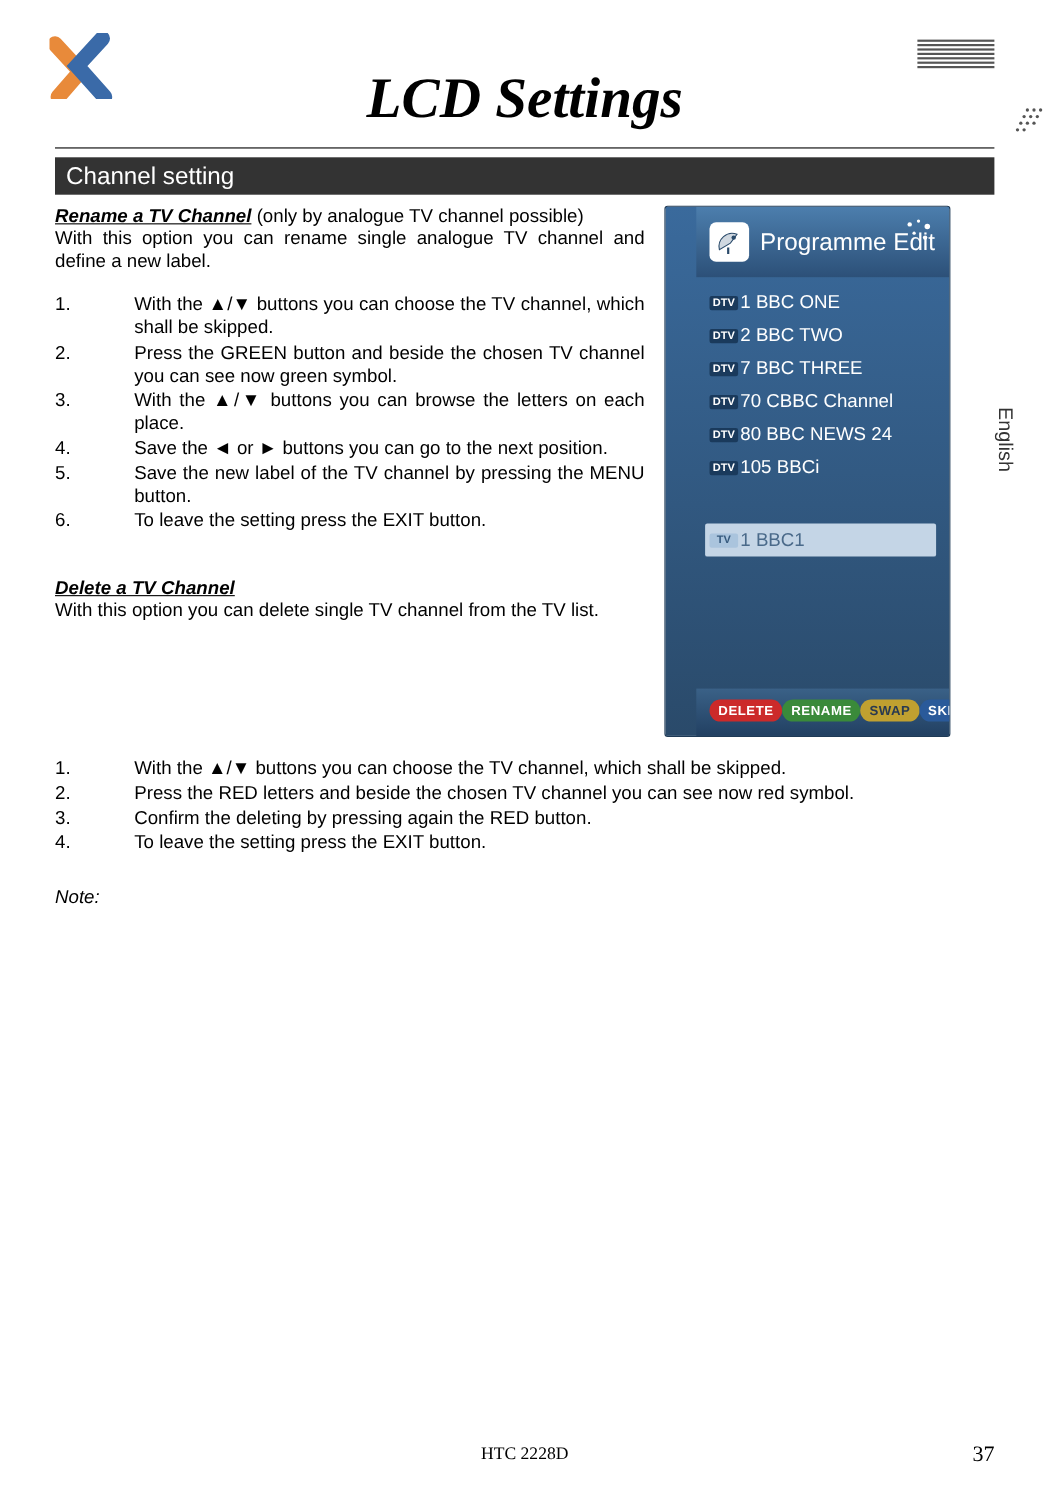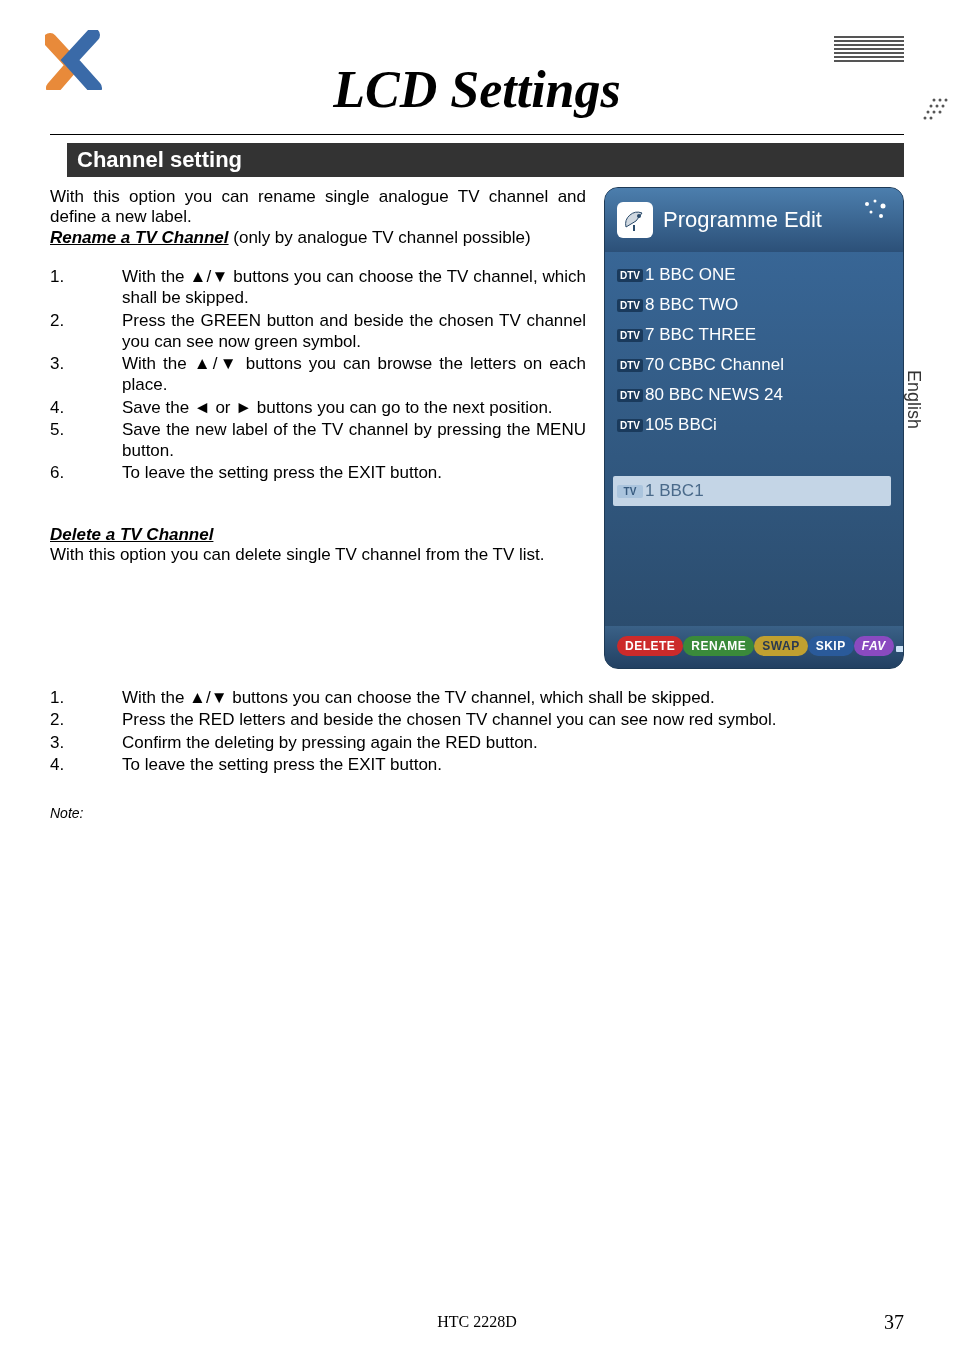--- a/index.html
+++ b/index.html
@@ -62,23 +62,22 @@
     .title-underline {
       border: none;
       border-top: 1px solid #000;
       margin: 0 0 8px 0;
     }
     .section-header {
       background: #333;
       color: #fff;
       padding: 4px 10px;
       font-size: 22px;
-      font-weight: bold;
+      font-weight: normal;
       margin-bottom: 10px;
-      margin-left: 17px;
     }
     .content-row {
       display: flex;
       gap: 18px;
     }
     .left-col {
       flex: 1;
     }
     .right-col {
       width: 300px;
@@ -108,26 +107,27 @@
       line-height: 1.25;
     }
     ol.steps li .num {
       width: 72px;
       flex-shrink: 0;
     }
     ol.steps li .txt {
       flex: 1;
     }
     .osd {
-      width: 300px;
+      width: 260px;
       background: linear-gradient(180deg, #3a6a9c 0%, #2a4a6a 100%);
-      border-radius: 14px;
+      border-radius: 3px;
       border: 1px solid #1e3a56;
       overflow: hidden;
       color: #fff;
+      padding-left: 28px;
     }
     .osd-header {
       display: flex;
       align-items: center;
       gap: 10px;
       padding: 14px 12px;
       background: linear-gradient(180deg, #4c7ead, #2c5078);
       position: relative;
     }
     .osd-icon {
@@ -216,21 +216,21 @@
       top: 370px;
       writing-mode: vertical-rl;
       font-size: 18px;
       color: #333;
     }
     .lower-section {
       margin-top: 30px;
     }
     .note-label {
       font-style: italic;
-      font-size: 14px;
+      font-size: 17px;
       margin-top: 30px;
     }
     .note-text {
       font-size: 17px;
     }
     .footer {
       position: absolute;
       bottom: 30px;
       left: 50px;
       right: 50px;
@@ -290,25 +290,25 @@
       <div class="line"></div>
   </div>
 
   <h1 class="title-main">LCD Settings</h1>
   <hr class="title-underline">
 
   <div class="section-header">Channel setting</div>
 
   <div class="content-row">
     <div class="left-col">
-      <p class="para">With this option you can rename single analogue TV channel and define a new label.</p>
       <p class="para">
         <span class="sub-heading">Rename a TV Channel</span>
         <span>(only by analogue TV channel possible)</span>
       </p>
+      <p class="para">With this option you can rename single analogue TV channel and define a new label.</p>
 
       <ol class="steps">
         <li>
             <span class="num">1.</span>
             <span class="txt">With the ▲/▼ buttons you can choose the TV channel, which shall be skipped.</span>
           </li>
         <li>
             <span class="num">2.</span>
             <span class="txt">Press the GREEN button and beside the chosen TV channel you can see now green symbol.</span>
           </li>
@@ -357,21 +357,21 @@
             </svg>
           </span>
         </div>
         <div class="osd-list">
           <div class="osd-item">
             <span class="osd-badge">DTV</span>
             <span>1 BBC ONE</span>
           </div>
           <div class="osd-item">
             <span class="osd-badge">DTV</span>
-            <span>8 BBC TWO</span>
+            <span>2 BBC TWO</span>
           </div>
           <div class="osd-item">
             <span class="osd-badge">DTV</span>
             <span>7 BBC THREE</span>
           </div>
           <div class="osd-item">
             <span class="osd-badge">DTV</span>
             <span>70 CBBC Channel</span>
           </div>
           <div class="osd-item">

